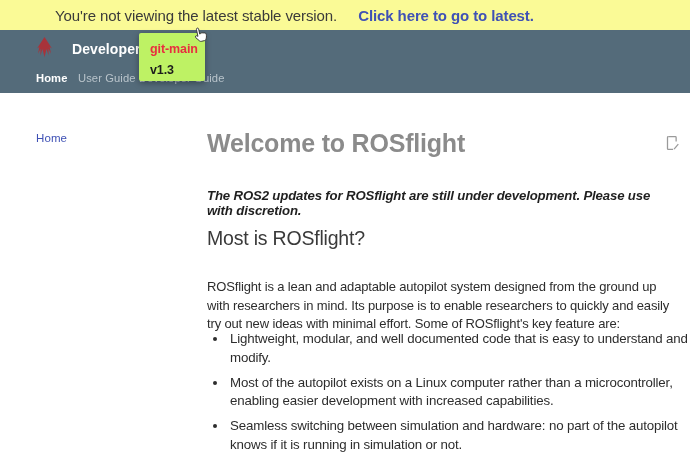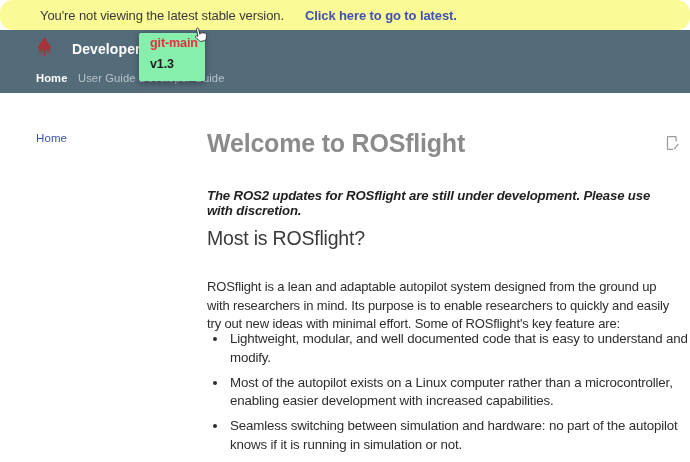--- a/index.html
+++ b/index.html
@@ -7,22 +7,22 @@
     width:690px; height:462px; position:relative; overflow:hidden;
     background:#ffffff;
     font-family:"Liberation Sans", sans-serif;
     -webkit-font-smoothing:antialiased;
   }
 
   
   .banner {
     position:absolute; top:0; left:0; width:690px; height:30px;
     background:#fafa96; box-sizing:border-box;
-    display:flex; align-items:center; padding-left:40px;
-    font-size:13px; color:#3a3a3a; letter-spacing:-0.1px;border-radius:13px;
+    display:flex; align-items:center; padding-left:55px;
+    font-size:15px; color:#3a3a3a; letter-spacing:-0.1px;
   }
   .banner .latest-link { color:#3f51b5; font-weight:bold; margin-left:21px; cursor:pointer; }
 
   
   .header {
     position:absolute; top:30px; left:0; width:690px; height:63px;
     background:#546b7a;
   }
   .logo { position:absolute; left:33px; top:7px; width:23px; height:21px; }
   .site-title {
@@ -34,23 +34,23 @@
     cursor:pointer; white-space:nowrap; letter-spacing:0.1px;
   }
   .tab.active { color:#ffffff; font-weight:bold; }
   .tab-home { left:36px; }
   .tab-user { left:78px; }
   .tab-dev  { left:139px; }
 
   
   .version-dropdown {
     position:absolute; left:139px; top:33px; width:66px; height:48px;
-    background:#86efac; border-radius:2px; z-index:5;
+    background:#bef264; border-radius:2px; z-index:5;
     box-shadow:0 2px 6px rgba(0,0,0,0.35);
-    box-sizing:border-box; 
+    box-sizing:border-box; padding-top:6px;
   }
   .version-option {
     display:block; padding:3px 0 4px 11px;
     font-size:12.5px; font-weight:bold; color:#1c1c1c;
     cursor:pointer; letter-spacing:-0.1px;
   }
   .version-option.current { color:#e82f3f; }
 
   
   .cursor-icon { position:absolute; left:191px; top:26px; width:19px; height:19px; z-index:6; transform:rotate(-12deg); }

